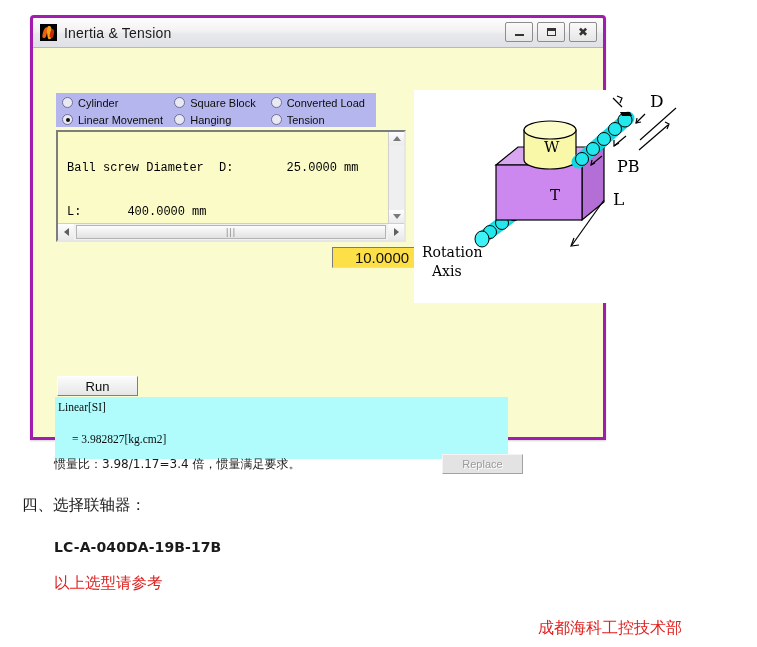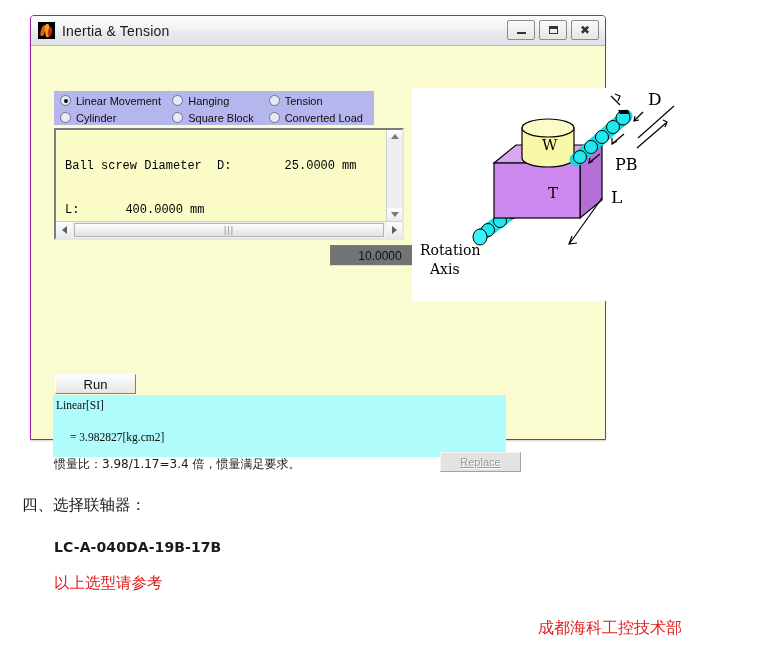--- a/index.html
+++ b/index.html
@@ -16,21 +16,21 @@
   }
 
   
   .window {
     position: absolute;
     left: 30px;
     top: 15px;
     width: 576px;
     height: 425px;
     background: #fbfbd0;
-    border: 1px solid #a21caf;
+    border: 3px solid #a21caf;
     border-radius: 4px 4px 0 0;
     box-sizing: border-box;
     box-shadow: 0 1px 2px rgba(0,0,0,0.18);
   }
   .titlebar {
     position: relative;
     height: 30px;
     background: linear-gradient(to bottom, #fdfdfd 0%, #f2f2f2 45%, #e8e9ec 55%, #dfe1e6 100%);
     border-bottom: 1px solid #b9b9b1;
     border-radius: 3px 3px 0 0;
@@ -244,28 +244,28 @@
     color: #101010;
     box-sizing: border-box;
   }
   .sel-label .gap { display:inline-block; width: 14px; }
   .sel-value {
     position: absolute;
     left: 299px;
     top: 199px;
     width: 100px;
     height: 21px;
-    background: #737373;
+    background: #fde047;
     border: 1px solid #7b7b7b;
     border-right-color: #dcdcdc;
     border-bottom-color: #dcdcdc;
     display: flex;
     align-items: center;
     justify-content: center;
-    font-size: 12px;
+    font-size: 15px;
     color: #101010;
     box-sizing: border-box;
   }
 
   
   .diagram {
     position: absolute;
     left: 381px;
     top: 42px;
     width: 274px;
@@ -320,21 +320,20 @@
     border: 1px solid #a2a2a2;
     border-top-color: #f4f4f4;
     border-left-color: #f4f4f4;
     display: flex;
     align-items: center;
     justify-content: center;
     font-size: 11px;
     color: #9a9a9a;
     text-shadow: 1px 1px 0 #ffffff;
     box-sizing: border-box;
-    text-decoration: underline;
   }
 
   
   .doc {
     position: absolute;
     left: 0;
     top: 440px;
     width: 757px;
   }
   .doc-line {
@@ -394,44 +393,44 @@
         <span class="glyph-close">✖</span>
       </div>
     </div>
   </div>
 
   <div class="client">
 
     <div class="radio-panel">
       <div class="radio-row">
         <div class="radio-item c1">
+          <span class="radio-dot"></span>
+          <span>Cylinder</span>
+        </div>
+        <div class="radio-item c2">
+          <span class="radio-dot"></span>
+          <span>Square Block</span>
+        </div>
+        <div class="radio-item c3">
+          <span class="radio-dot"></span>
+          <span>Converted Load</span>
+        </div>
+      </div>
+      <div class="radio-row">
+        <div class="radio-item c1">
           <span class="radio-dot on"></span>
           <span>Linear Movement</span>
         </div>
         <div class="radio-item c2">
           <span class="radio-dot"></span>
           <span>Hanging</span>
         </div>
         <div class="radio-item c3">
           <span class="radio-dot"></span>
           <span>Tension</span>
-        </div>
-      </div>
-      <div class="radio-row">
-        <div class="radio-item c1">
-          <span class="radio-dot"></span>
-          <span>Cylinder</span>
-        </div>
-        <div class="radio-item c2">
-          <span class="radio-dot"></span>
-          <span>Square Block</span>
-        </div>
-        <div class="radio-item c3">
-          <span class="radio-dot"></span>
-          <span>Converted Load</span>
         </div>
       </div>
     </div>
 
     <div class="listbox-wrap">
       <div class="list-main">
         <div class="list-rows">
           <div class="list-row">
             <span class="lc-name">Ball screw Diameter</span>
             <span class="lc-sym">D:</span>

